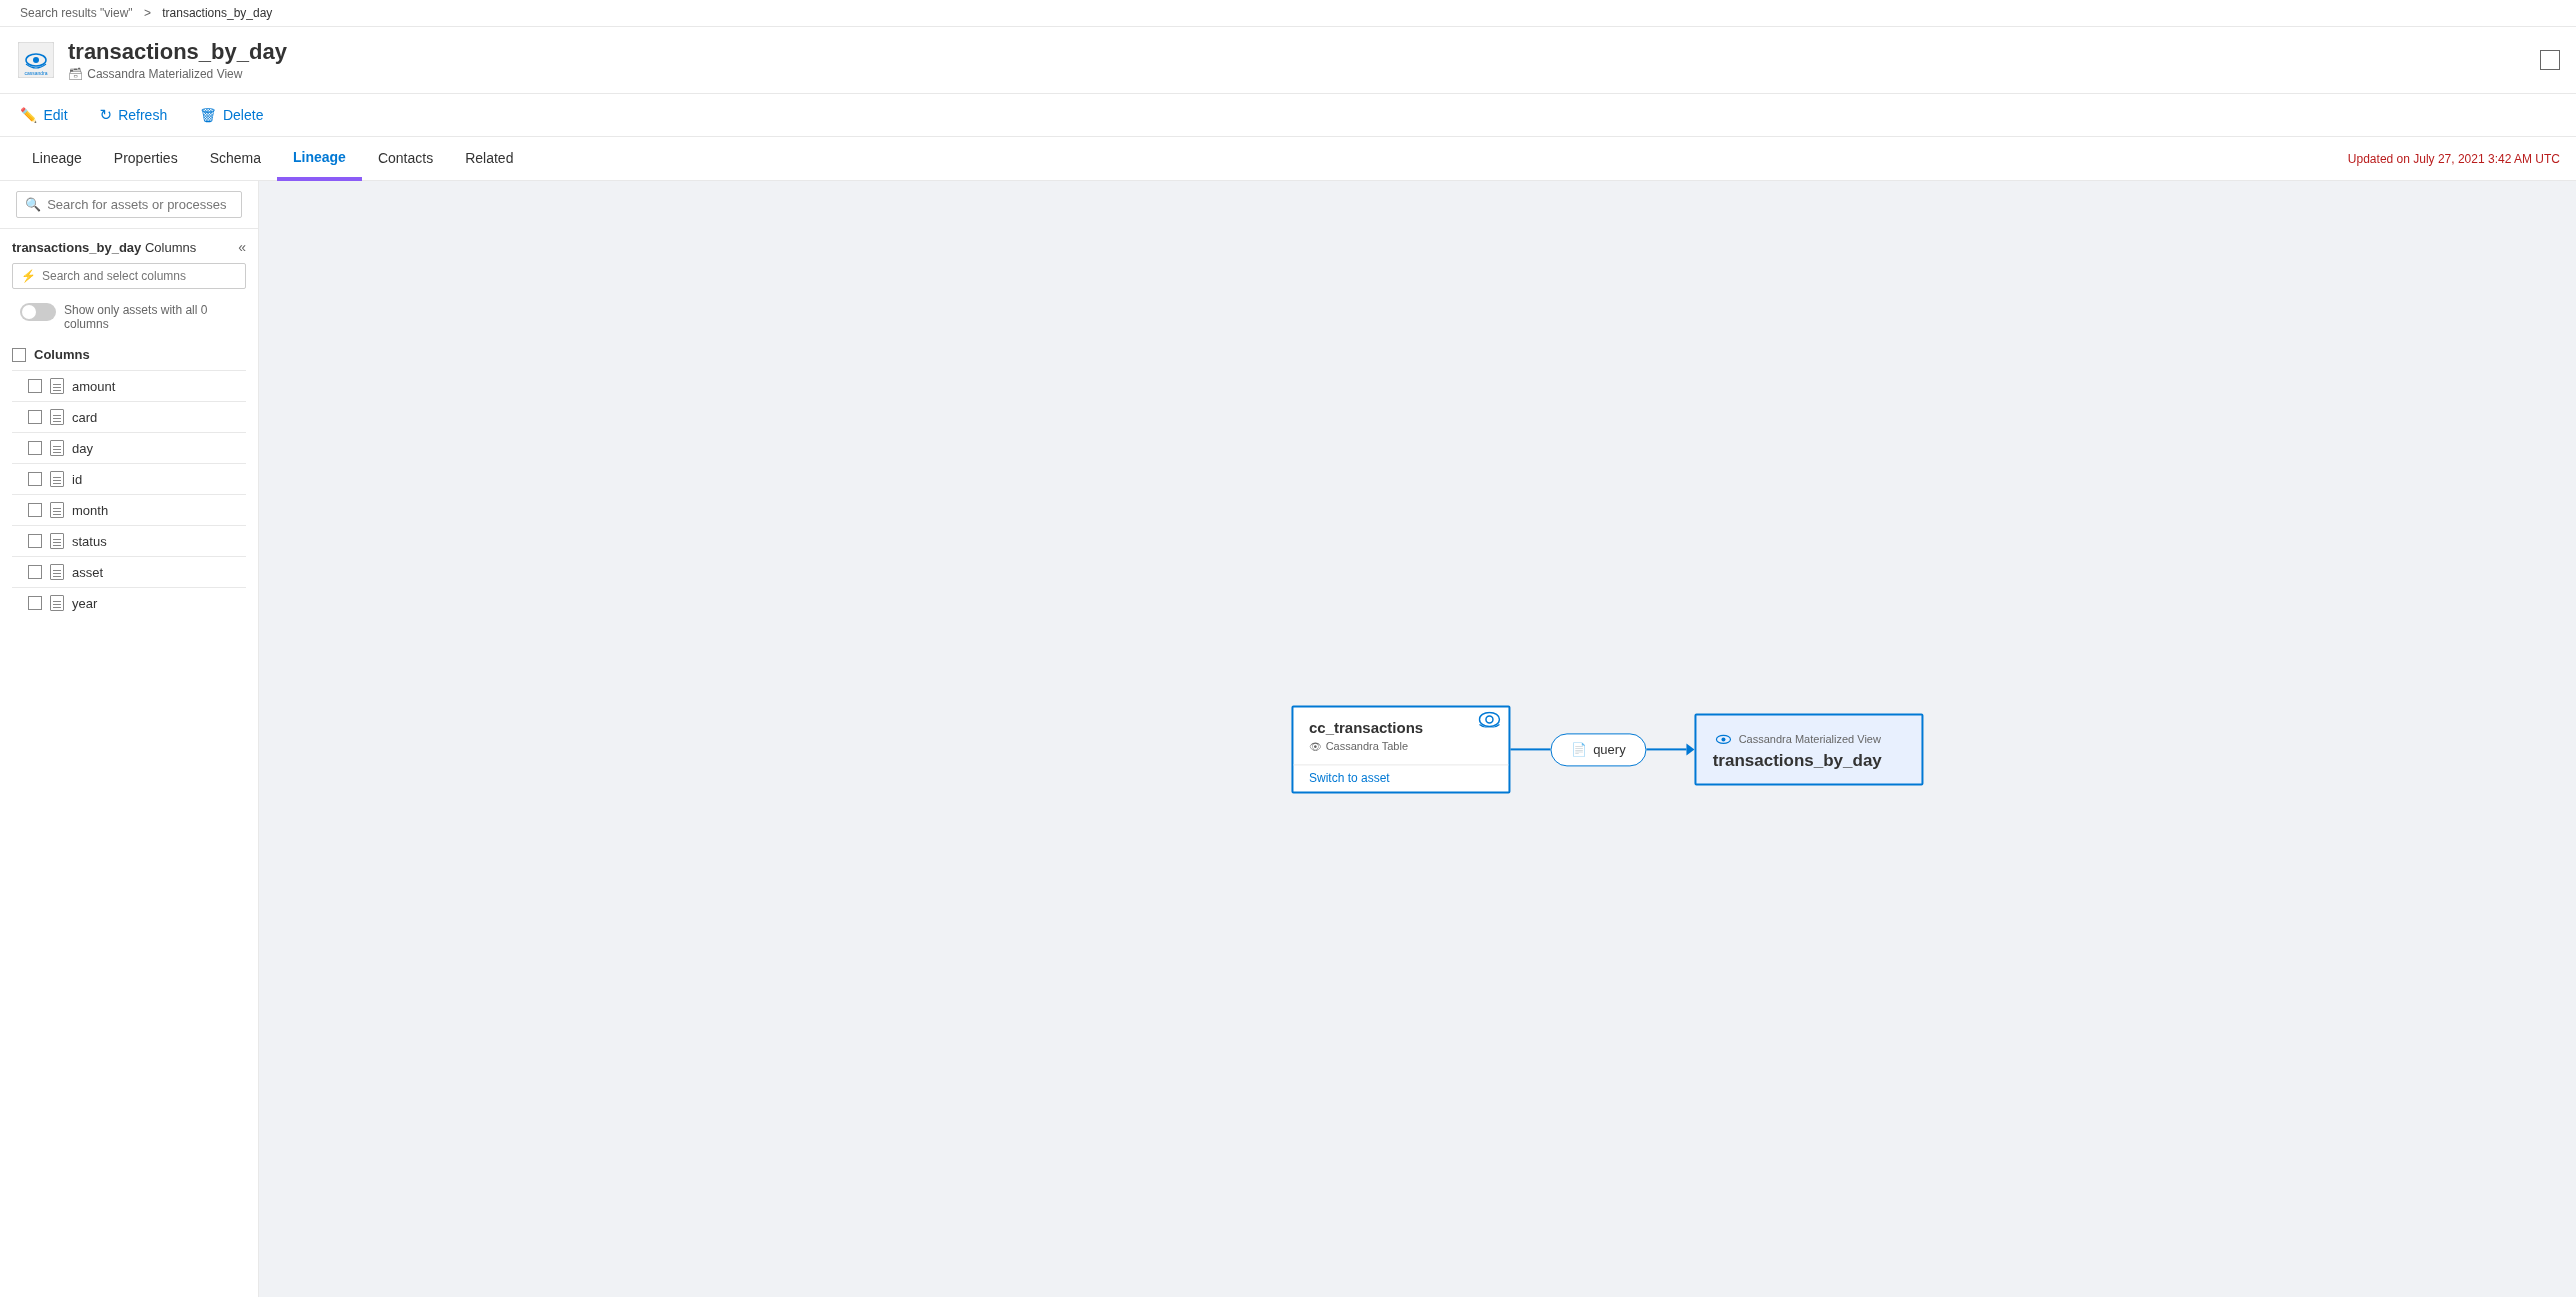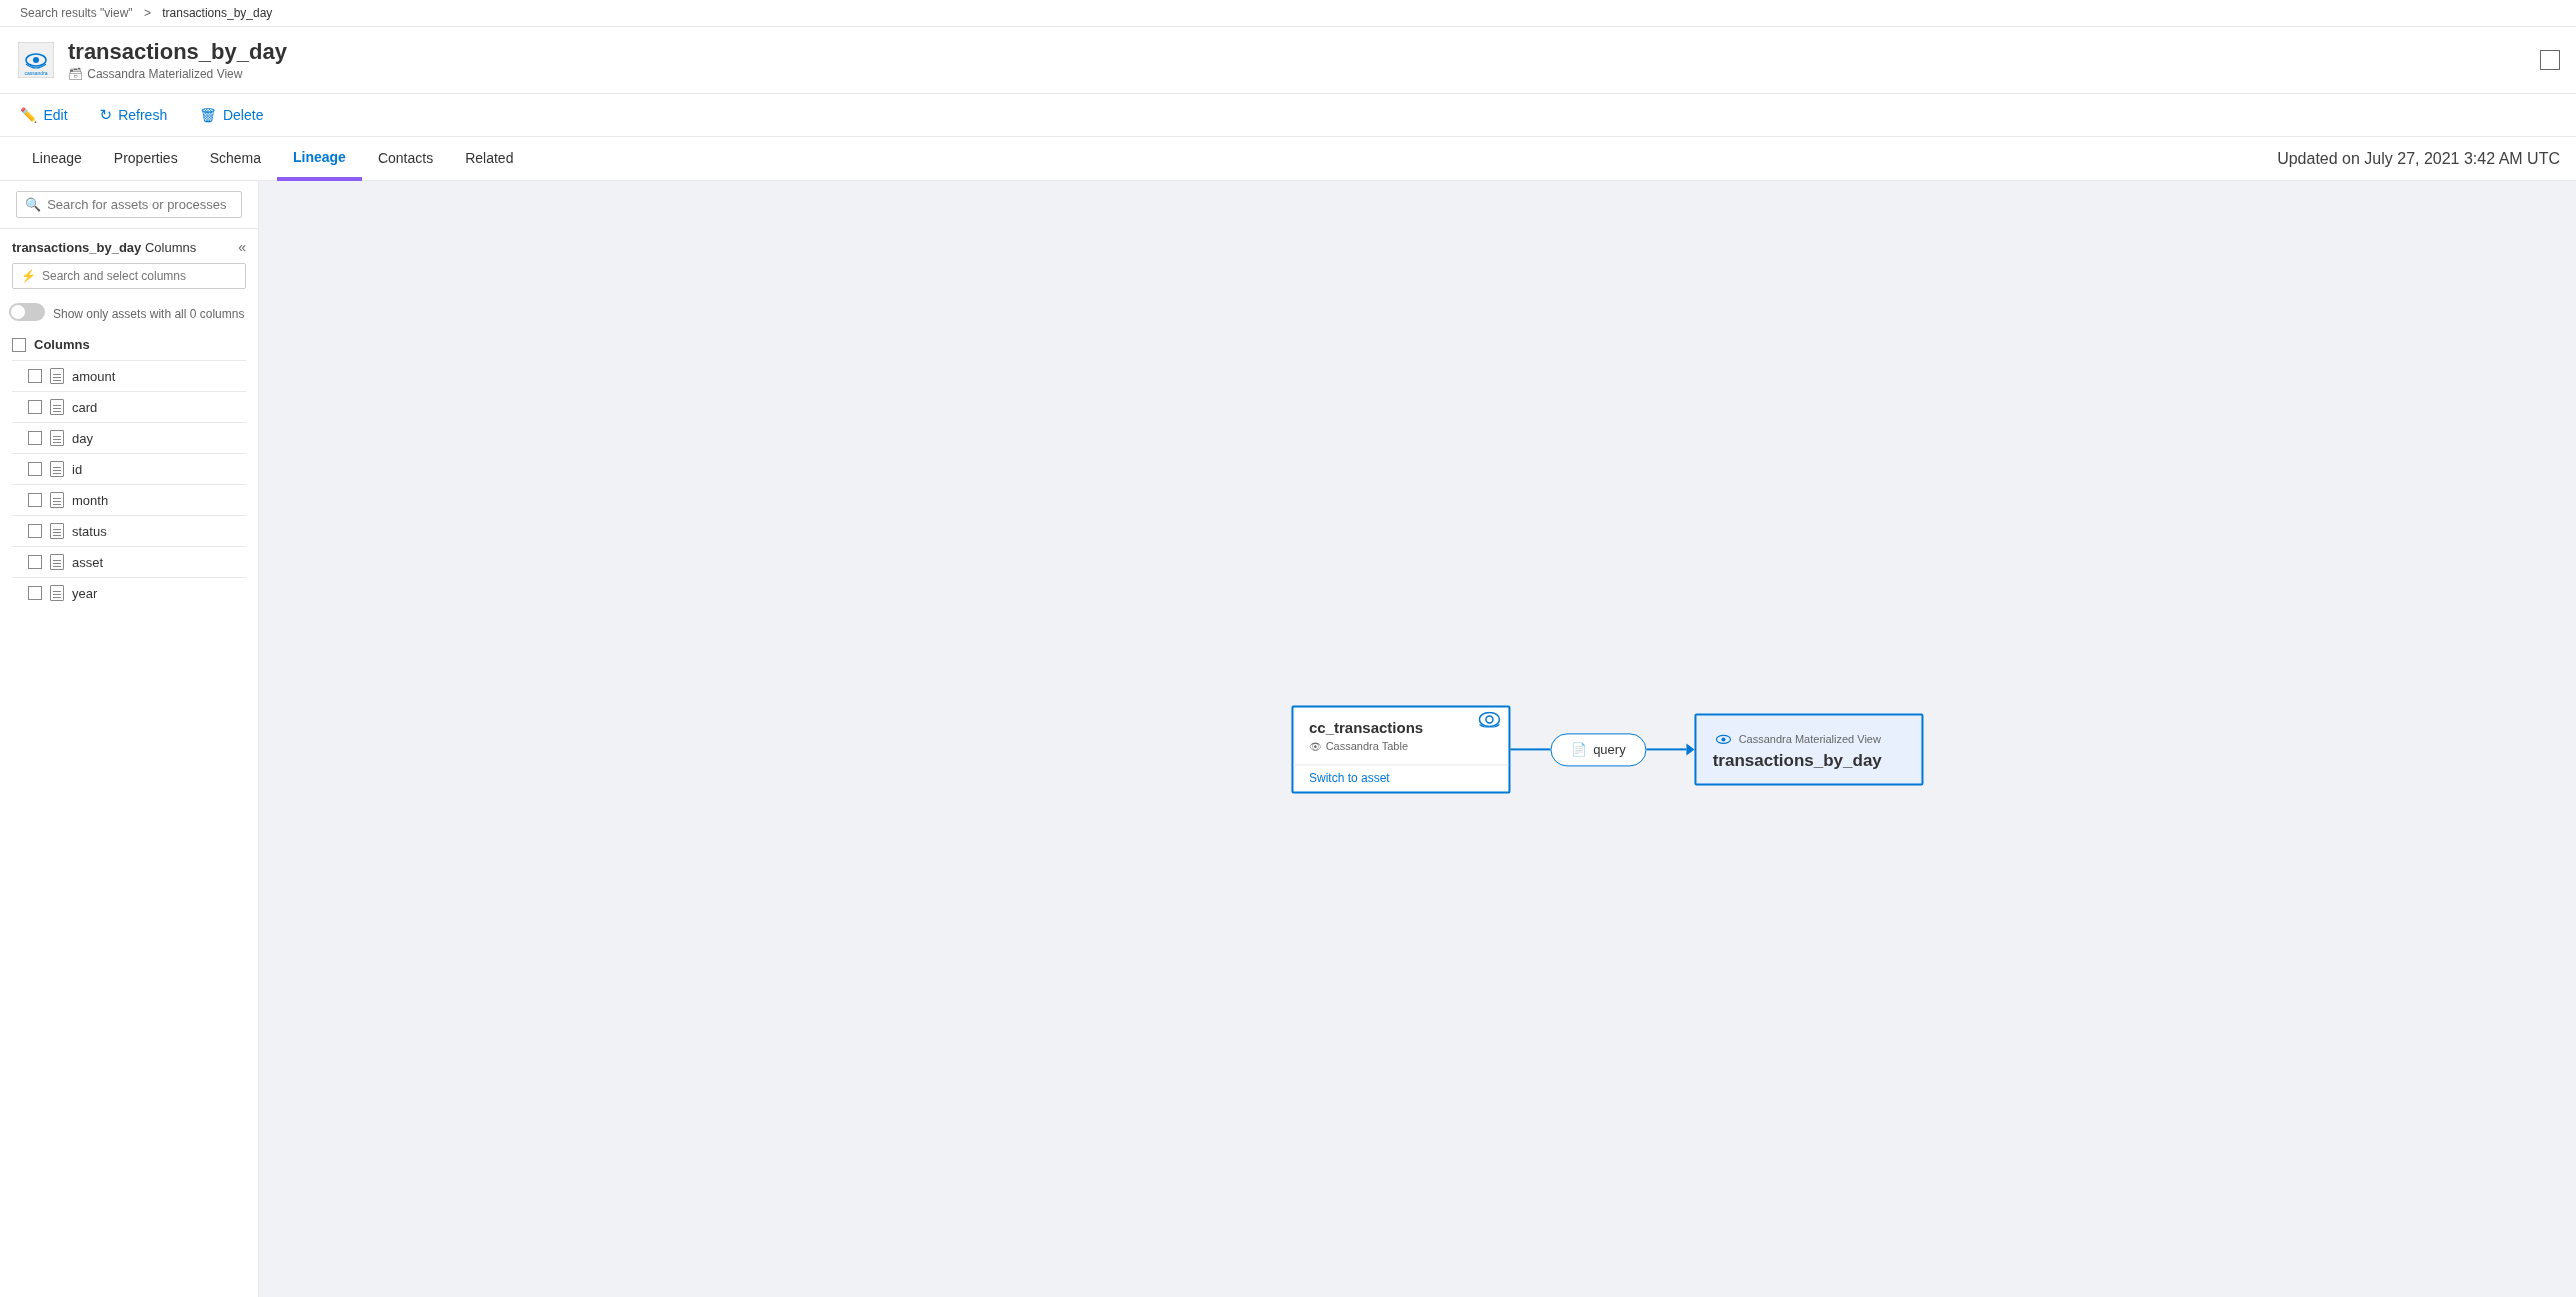--- a/index.html
+++ b/index.html
@@ -75,22 +75,22 @@
       border-bottom: 2px solid transparent;
       margin-bottom: -1px;
     }
     .tab.active {
       color: #0078d4;
       border-bottom: 4px solid #8b5cf6;
       font-weight: 600;
     }
     .tab-updated {
       margin-left: auto;
-      font-size: 16px;
-      color: #404040;
+      font-size: 12px;
+      color: #b91c1c;
       padding: 12px 0;
     }
 
     
     .content-area {
       display: flex;
       height: calc(100vh - 169px);
       overflow: hidden;
     }
 
@@ -154,22 +154,22 @@
       gap: 6px;
       background: #fff;
     }
     .column-search-wrapper input {
       border: none; outline: none; font-size: 12px; color: #333; flex: 1; background: transparent;
     }
 
     
     .toggle-row {
       display: flex;
-      align-items: flex-end;
-      padding: 6px 9px;
+      align-items: flex-start;
+      padding: 6px 20px;
       gap: 8px;
       font-size: 12px;
       color: #666;
     }
     .toggle-switch {
       width: 36px; height: 18px;
       background: #ccc; border-radius: 10px;
       position: relative; cursor: pointer; flex-shrink: 0;
     }
     .toggle-switch::after {

